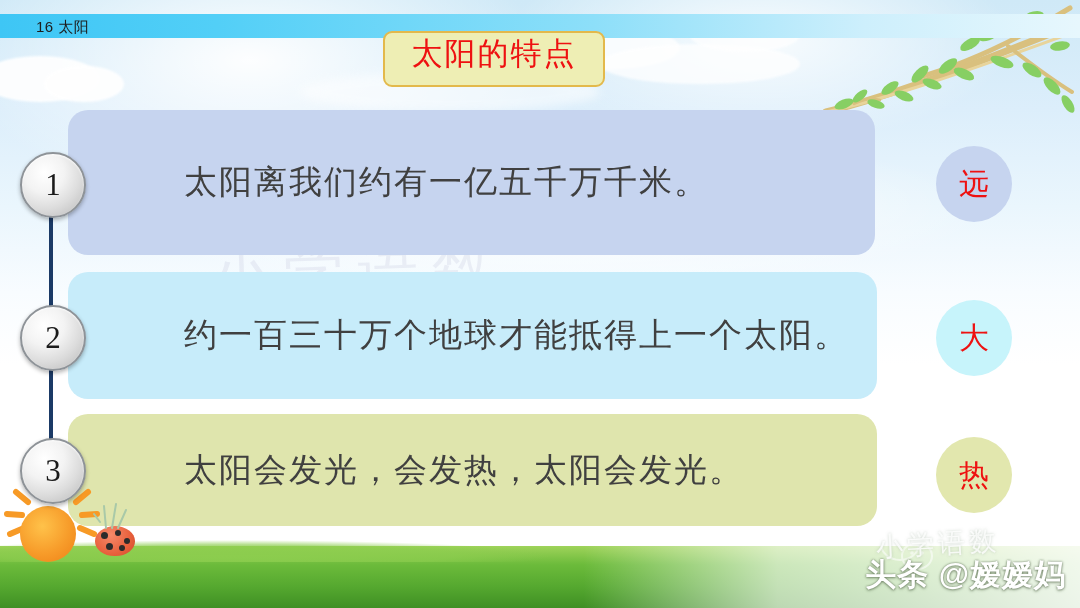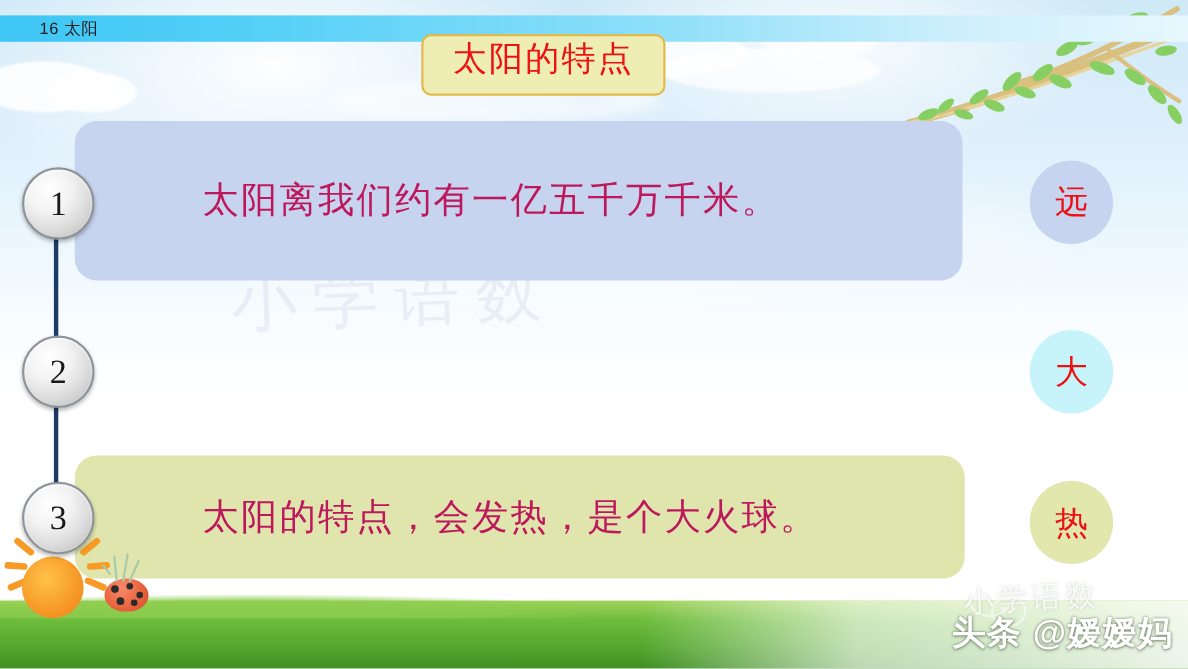--- a/index.html
+++ b/index.html
@@ -67,21 +67,21 @@
   .connector{
     position:absolute;left:49px;top:170px;width:4px;height:300px;
     background:#1b3a66;border-radius:2px;
   }
   .panel{
     position:absolute;border-radius:20px;box-sizing:border-box;
     display:flex;align-items:center;
   }
   .panel-text{
     font-family:Liberation Sans, sans-serif;
-    font-size:33px;color:#be185d;letter-spacing:2px;white-space:nowrap;
+    font-size:33px;color:#404040;letter-spacing:2px;white-space:nowrap;
   }
   .bullet{
     position:absolute;width:62px;height:62px;border-radius:50%;
     background:radial-gradient(circle at 36% 30%, #ffffff 0%, #f3f3f3 34%, #dcdcdc 62%, #c8c8c8 82%, #e6e6e6 100%);
     border:2px solid #8e9398;
     box-shadow:0 2px 4px rgba(0,0,0,.30), inset 0 1px 2px rgba(255,255,255,.9);
     display:flex;align-items:center;justify-content:center;
     z-index:5;
   }
   .bullet span{
@@ -221,29 +221,32 @@
   <div class="panel" id="panel1">
     <div class="panel-text">太阳离我们约有一亿五千万千米。</div>
   </div>
   <div class="bullet" id="bullet1">
     <span>1</span>
   </div>
   <div class="keyword" id="kw1">
     <span>远</span>
   </div>
 
+  <div class="panel" id="panel2">
+    <div class="panel-text">约一百三十万个地球才能抵得上一个太阳。</div>
+  </div>
   <div class="bullet" id="bullet2">
     <span>2</span>
   </div>
   <div class="keyword" id="kw2">
     <span>大</span>
   </div>
 
   <div class="panel" id="panel3">
-    <div class="panel-text">太阳的特点，会发热，是个大火球。</div>
+    <div class="panel-text">太阳会发光，会发热，太阳会发光。</div>
   </div>
   <div class="bullet" id="bullet3">
     <span>3</span>
   </div>
   <div class="keyword" id="kw3">
     <span>热</span>
   </div>
 
   <div class="plant"></div>
   <div class="plant2"></div>

